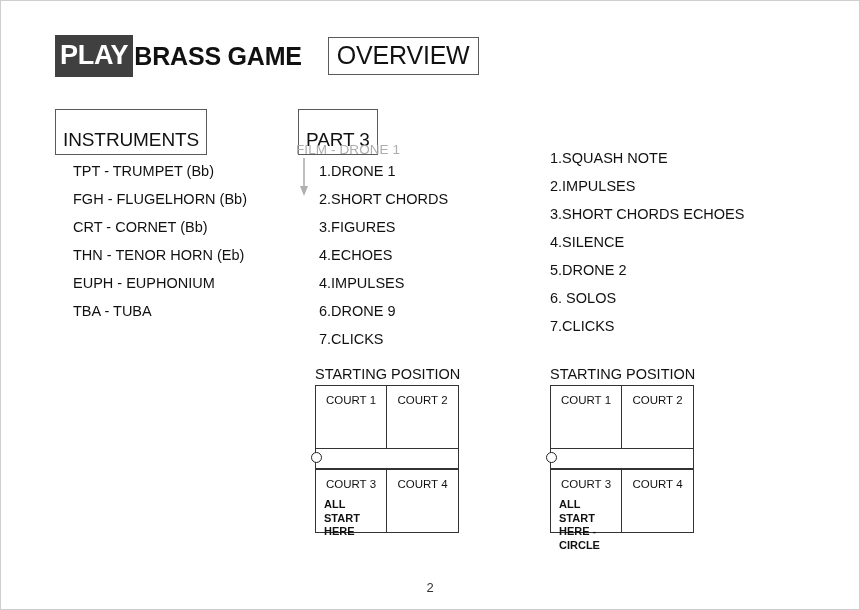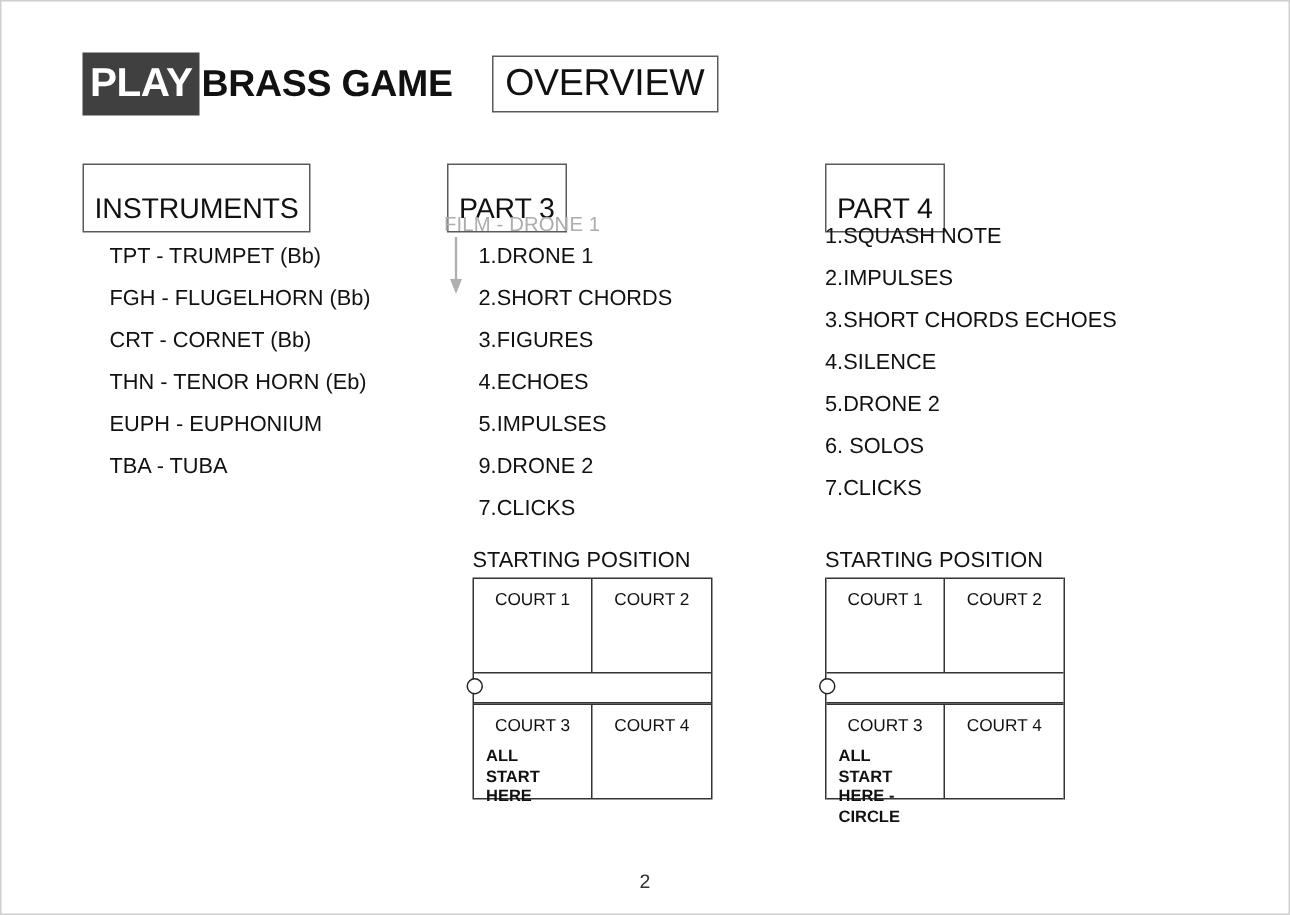--- a/index.html
+++ b/index.html
@@ -119,21 +119,21 @@
     position: absolute;
     font-size: 14.5px;
     color: #111111;
     line-height: 1;
   }
   .sp-title-3 { left: 314px; top: 366px; }
   .sp-title-4 { left: 549px; top: 366px; }
 
   .court-grid {
     position: absolute;
-    width: 160px;
+    width: 144px;
     border-left: 1.5px solid #333333;
     border-right: 1.5px solid #333333;
     box-sizing: border-box;
   }
   .grid-3 { left: 314px; top: 384px; }
   .grid-4 { left: 549px; top: 384px; }
 
   .court-row {
     display: flex;
     border-top: 1.5px solid #333333;
@@ -216,25 +216,20 @@
       <span class="section-text">INSTRUMENTS</span>
     </span>
   </div>
 
   <div class="col col-part3">
     <span class="section-box">
       <span class="section-text">PART 3</span>
     </span>
   </div>
 
-  <div class="col col-part4">
-    <span class="section-box">
-      <span class="section-text">PART 4</span>
-    </span>
-  </div>
 
   <ul class="item-list instruments-list">
     <li>TPT - TRUMPET (Bb)</li>
     <li>FGH - FLUGELHORN (Bb)</li>
     <li>CRT - CORNET (Bb)</li>
     <li>THN - TENOR HORN (Eb)</li>
     <li>EUPH - EUPHONIUM</li>
     <li>TBA - TUBA</li>
   </ul>
 
@@ -242,22 +237,22 @@
   <svg class="down-arrow" viewBox="0 0 16 38">
     <line x1="6" y1="0" x2="6" y2="30" stroke="#b0b0b0" stroke-width="1.6"></line>
     <polygon points="6,38 2,28 10,28" fill="#b0b0b0"></polygon>
   </svg>
 
   <ul class="item-list part3-list">
     <li>1.DRONE 1</li>
     <li>2.SHORT CHORDS</li>
     <li>3.FIGURES</li>
     <li>4.ECHOES</li>
-    <li>5.IMPULSES</li>
-    <li>9.DRONE 2</li>
+    <li>4.IMPULSES</li>
+    <li>6.DRONE 9</li>
     <li>7.CLICKS</li>
   </ul>
 
   <ul class="item-list part4-list">
     <li>1.SQUASH NOTE</li>
     <li>2.IMPULSES</li>
     <li>3.SHORT CHORDS ECHOES</li>
     <li>4.SILENCE</li>
     <li>5.DRONE 2</li>
     <li>6. SOLOS</li>

